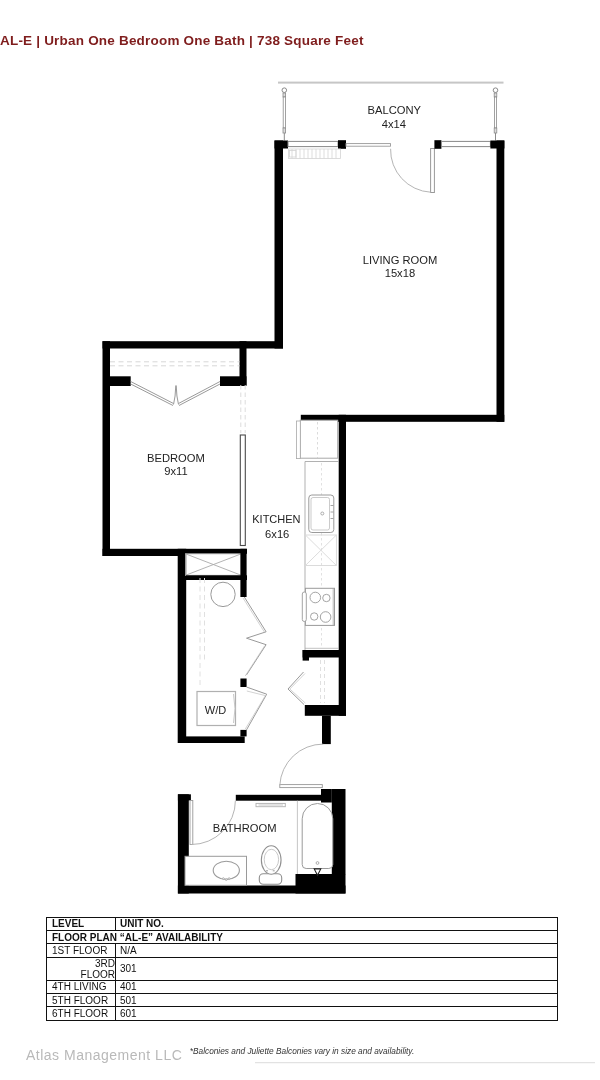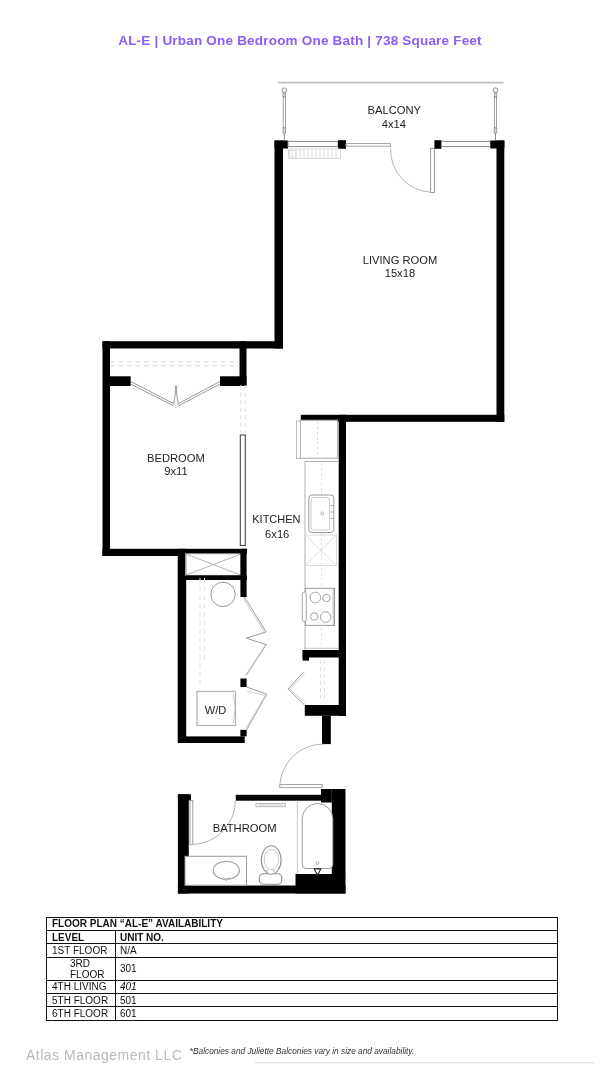--- a/index.html
+++ b/index.html
@@ -4,21 +4,21 @@
 <style>
   html,body{margin:0;padding:0;background:#fff;}
   #page{position:relative;width:600px;height:1080px;background:#fff;overflow:hidden;
         font-family:"Liberation Sans",sans-serif;}
   .abs{position:absolute;}
 </style>
 </head>
 <body>
 <div id="page">
 
-  <div class="abs" style="left:0;top:33px;width:600px;text-align:center;font-size:13.5px;font-weight:bold;color:#8b5cf6;letter-spacing:0.2px;">AL-E | Urban One Bedroom One Bath | 738 Square Feet</div>
+  <div class="abs" style="left:0;top:33px;width:600px;font-size:13.5px;font-weight:bold;color:#7f1d1d;letter-spacing:0.2px;">AL-E | Urban One Bedroom One Bath | 738 Square Feet</div>
 
   <svg class="abs" style="left:0;top:0;" width="600" height="1080" viewBox="0 0 600 1080">
 
     <rect x="278" y="81.6" width="225.5" height="2" fill="#c6c6c6"></rect>
 
     <g stroke="#8a8a8a" fill="#fff">
         <circle cx="284.3" cy="90.2" r="2.3" stroke-width="1"></circle>
         <rect x="283" y="93" width="2.6" height="4" stroke-width="0.8" fill="#ddd"></rect>
         <rect x="283.2" y="97" width="2.2" height="31" stroke-width="0.8"></rect>
         <rect x="283" y="128" width="2.6" height="5" stroke-width="0.8" fill="#ddd"></rect>
@@ -283,42 +283,42 @@
 
   <div class="abs" style="left:46px;top:916.5px;width:511px;">
     <table style="width:511px;border-collapse:collapse;table-layout:fixed;font-size:10px;color:#111;">
       <colgroup>
           <col style="width:69px">
           <col style="width:442px">
         </colgroup>
 
       <tbody>
           <tr>
-            <td colspan="2" style="border:1.6px solid #111;height:12.4px;padding:0 0 0 5px;font-weight:bold;">FLOOR PLAN “AL-E” AVAILABILITY</td>
-          </tr>
-
-      <tr>
             <td style="border:1px solid #111;border-left:1.6px solid #111;height:12.4px;padding:0 0 0 5px;font-weight:bold;">LEVEL</td>
             <td style="border:1px solid #111;border-right:1.6px solid #111;padding:0 0 0 4px;font-weight:bold;">UNIT NO.</td>
           </tr>
 
       <tr>
+            <td colspan="2" style="border:1.6px solid #111;height:12.4px;padding:0 0 0 5px;font-weight:bold;">FLOOR PLAN “AL-E” AVAILABILITY</td>
+          </tr>
+
+      <tr>
             <td style="border:1px solid #111;height:12.4px;padding:0 0 0 5px;border-left:1.6px solid #111;">1ST FLOOR</td>
             <td style="border:1px solid #111;height:12.4px;padding:0 0 0 4px;border-right:1.6px solid #111;">N/A</td>
           </tr>
 
 
       <tr>
-            <td style="border:1px solid #111;height:12.4px;padding:0 0 0 23px;border-left:1.6px solid #111;">3RD FLOOR</td>
+            <td style="border:1px solid #111;height:12.4px;padding:0 0 0 23px;border-left:1.6px solid #111;text-align:right;">3RD FLOOR</td>
             <td style="border:1px solid #111;height:12.4px;padding:0 0 0 4px;border-right:1.6px solid #111;">301</td>
           </tr>
 
       <tr>
             <td style="border:1px solid #111;height:12.4px;padding:0 0 0 5px;border-left:1.6px solid #111;">4TH LIVING</td>
-            <td style="border:1px solid #111;height:12.4px;padding:0 0 0 4px;border-right:1.6px solid #111;font-style:italic;">401</td>
+            <td style="border:1px solid #111;height:12.4px;padding:0 0 0 4px;border-right:1.6px solid #111;">401</td>
           </tr>
 
       <tr>
             <td style="border:1px solid #111;height:12.4px;padding:0 0 0 5px;border-left:1.6px solid #111;margin-top:44px;">5TH FLOOR</td>
             <td style="border:1px solid #111;height:12.4px;padding:0 0 0 4px;border-right:1.6px solid #111;">501</td>
           </tr>
 
       <tr>
             <td style="border:1px solid #111;height:12.4px;padding:0 0 0 5px;border-left:1.6px solid #111;border-bottom:1.6px solid #111;margin-top:28px;">6TH FLOOR</td>
             <td style="border:1px solid #111;height:12.4px;padding:0 4px 0 4px;border-right:1.6px solid #111;border-bottom:1.6px solid #111;">601</td>

